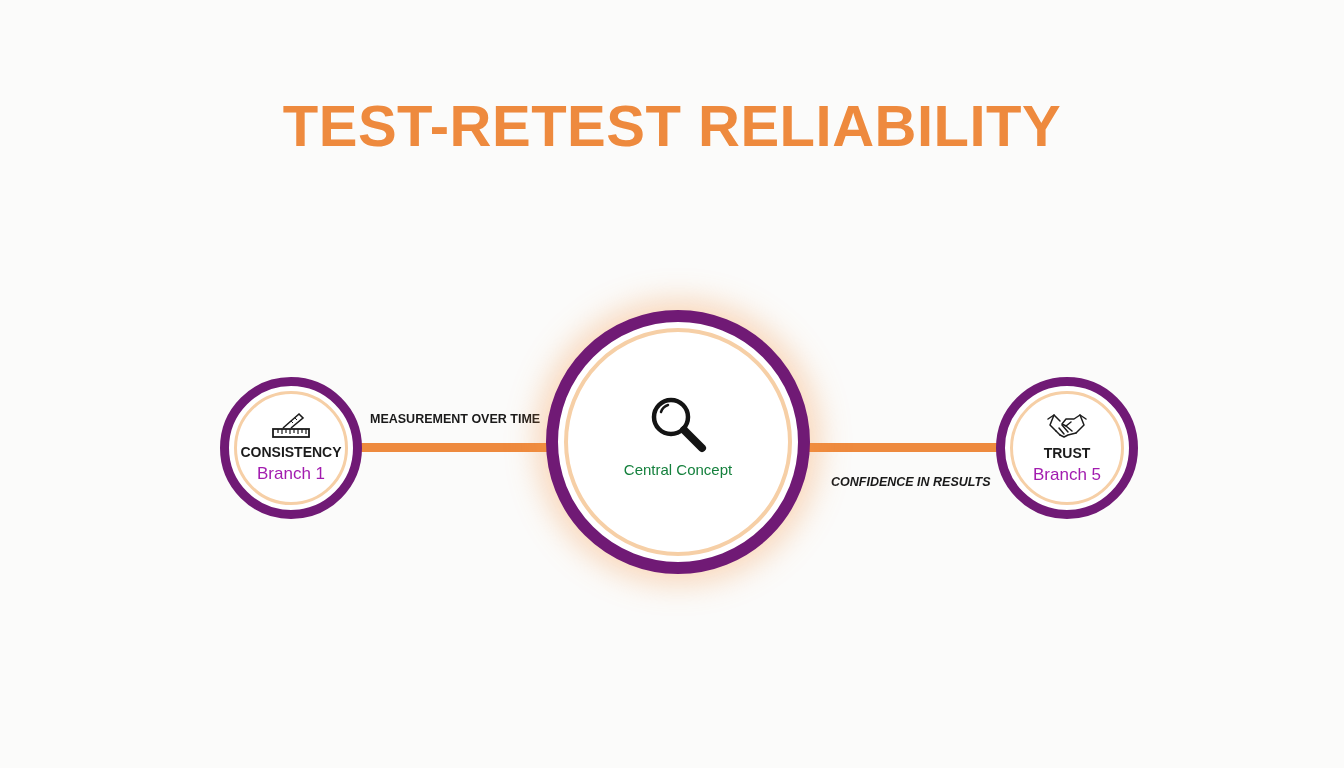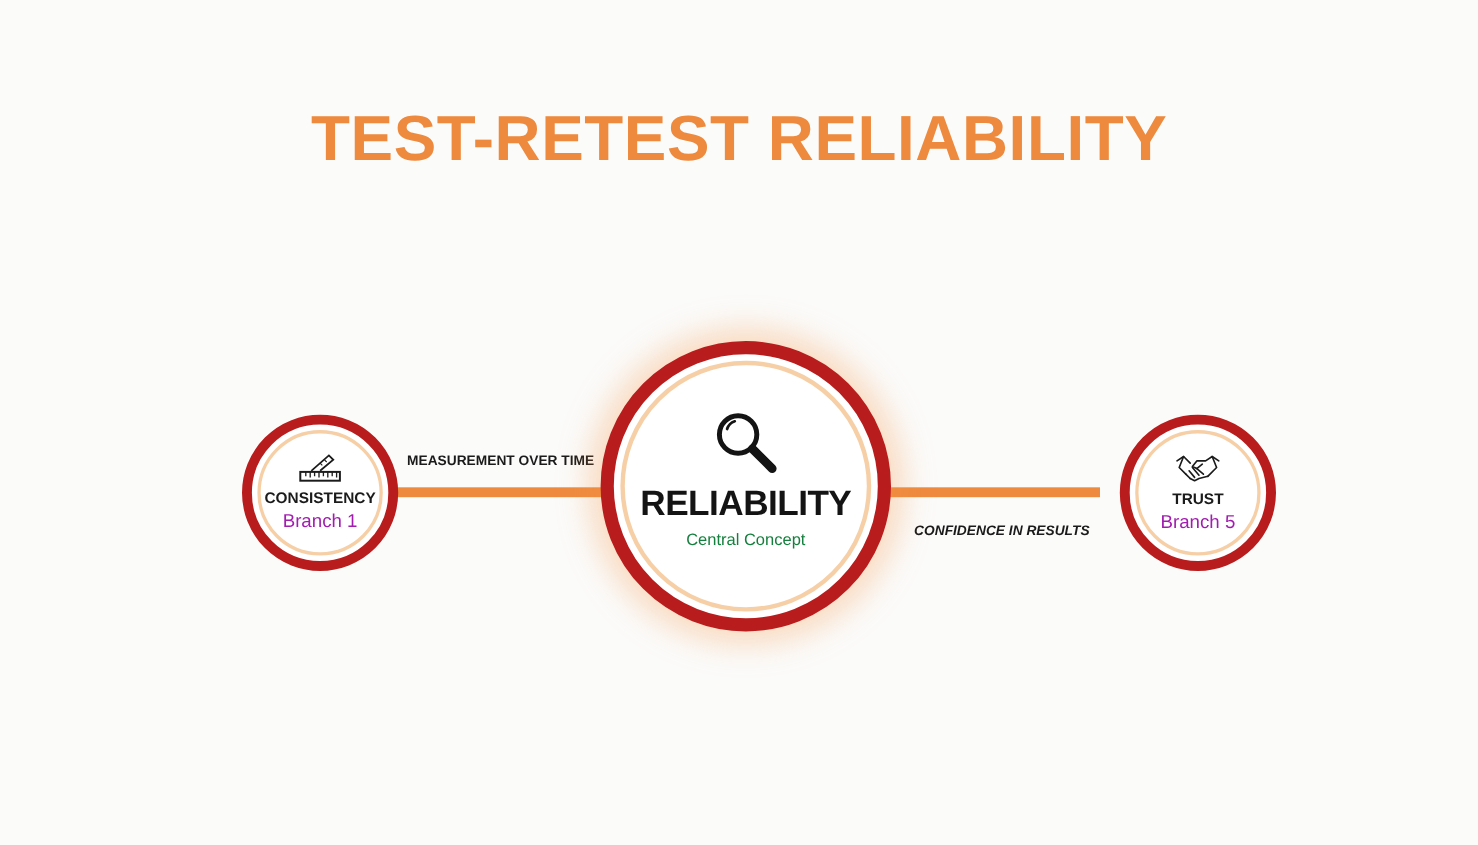--- a/index.html
+++ b/index.html
@@ -10,21 +10,21 @@
   }
   .title {
     position:absolute; left:0; width:1344px; top:92px; text-align:center;
     font-size:58px; font-weight:bold; color:#ee8a3e; letter-spacing:0.5px;
   }
   .line {
     position:absolute; height:9px; background:#ee8a3e; top:443px;
   }
   .node {
     position:absolute; border-radius:50%; box-sizing:border-box;
-    background:#ffffff; border:9px solid #b91c1c;
+    background:#ffffff; border:9px solid #701a75;
     display:flex; flex-direction:column; align-items:center; justify-content:center;
   }
   .node .inner {
     position:absolute; border-radius:50%; border:3px solid #f6cfa6;
     box-sizing:border-box;
   }
   .small { width:142px; height:142px; top:377px; }
   .small .inner { left:5px; top:5px; right:5px; bottom:5px; }
   .center {
     width:264px; height:264px; left:546px; top:310px; border-width:12px;
@@ -80,25 +80,24 @@
 
 <div class="node center">
   <div class="inner"></div>
   <span style="margin-top:-14px;">
     <svg width="62" height="62" viewBox="0 0 62 62">
       <circle cx="24" cy="24" r="17" fill="none" stroke="#141414" stroke-width="4.5"></circle>
       <path d="M14 19 A11 11 0 0 1 21 12" fill="none" stroke="#141414" stroke-width="2.5" stroke-linecap="round"></path>
       <line x1="37" y1="37" x2="55" y2="55" stroke="#141414" stroke-width="8" stroke-linecap="round"></line>
     </svg>
   </span>
-  <div class="lbl heading-c">RELIABILITY</div>
   <div class="lbl sub-c">Central Concept</div>
 </div>
 
-<div class="node small" style="left:1018px;">
+<div class="node small" style="left:996px;">
   <div class="inner"></div>
   <span>
     <svg width="42" height="30" viewBox="0 0 42 30">
       <g fill="none" stroke="#1b1b1b" stroke-width="1.5" stroke-linejoin="round" stroke-linecap="round">
         <path d="M2 8 L8 4 L14 10"></path>
         <path d="M40 8 L34 4 L28 8 L20 8 L16 13 L20 15 L25 11"></path>
         <path d="M8 4 L4 14 L10 20"></path>
         <path d="M34 4 L38 14 L30 22"></path>
         <path d="M10 20 L14 24 M13 17 L18 23 M16 14 L22 21 M20 15 L26 20"></path>
         <path d="M14 24 L18 26 L22 24 L30 22"></path>

